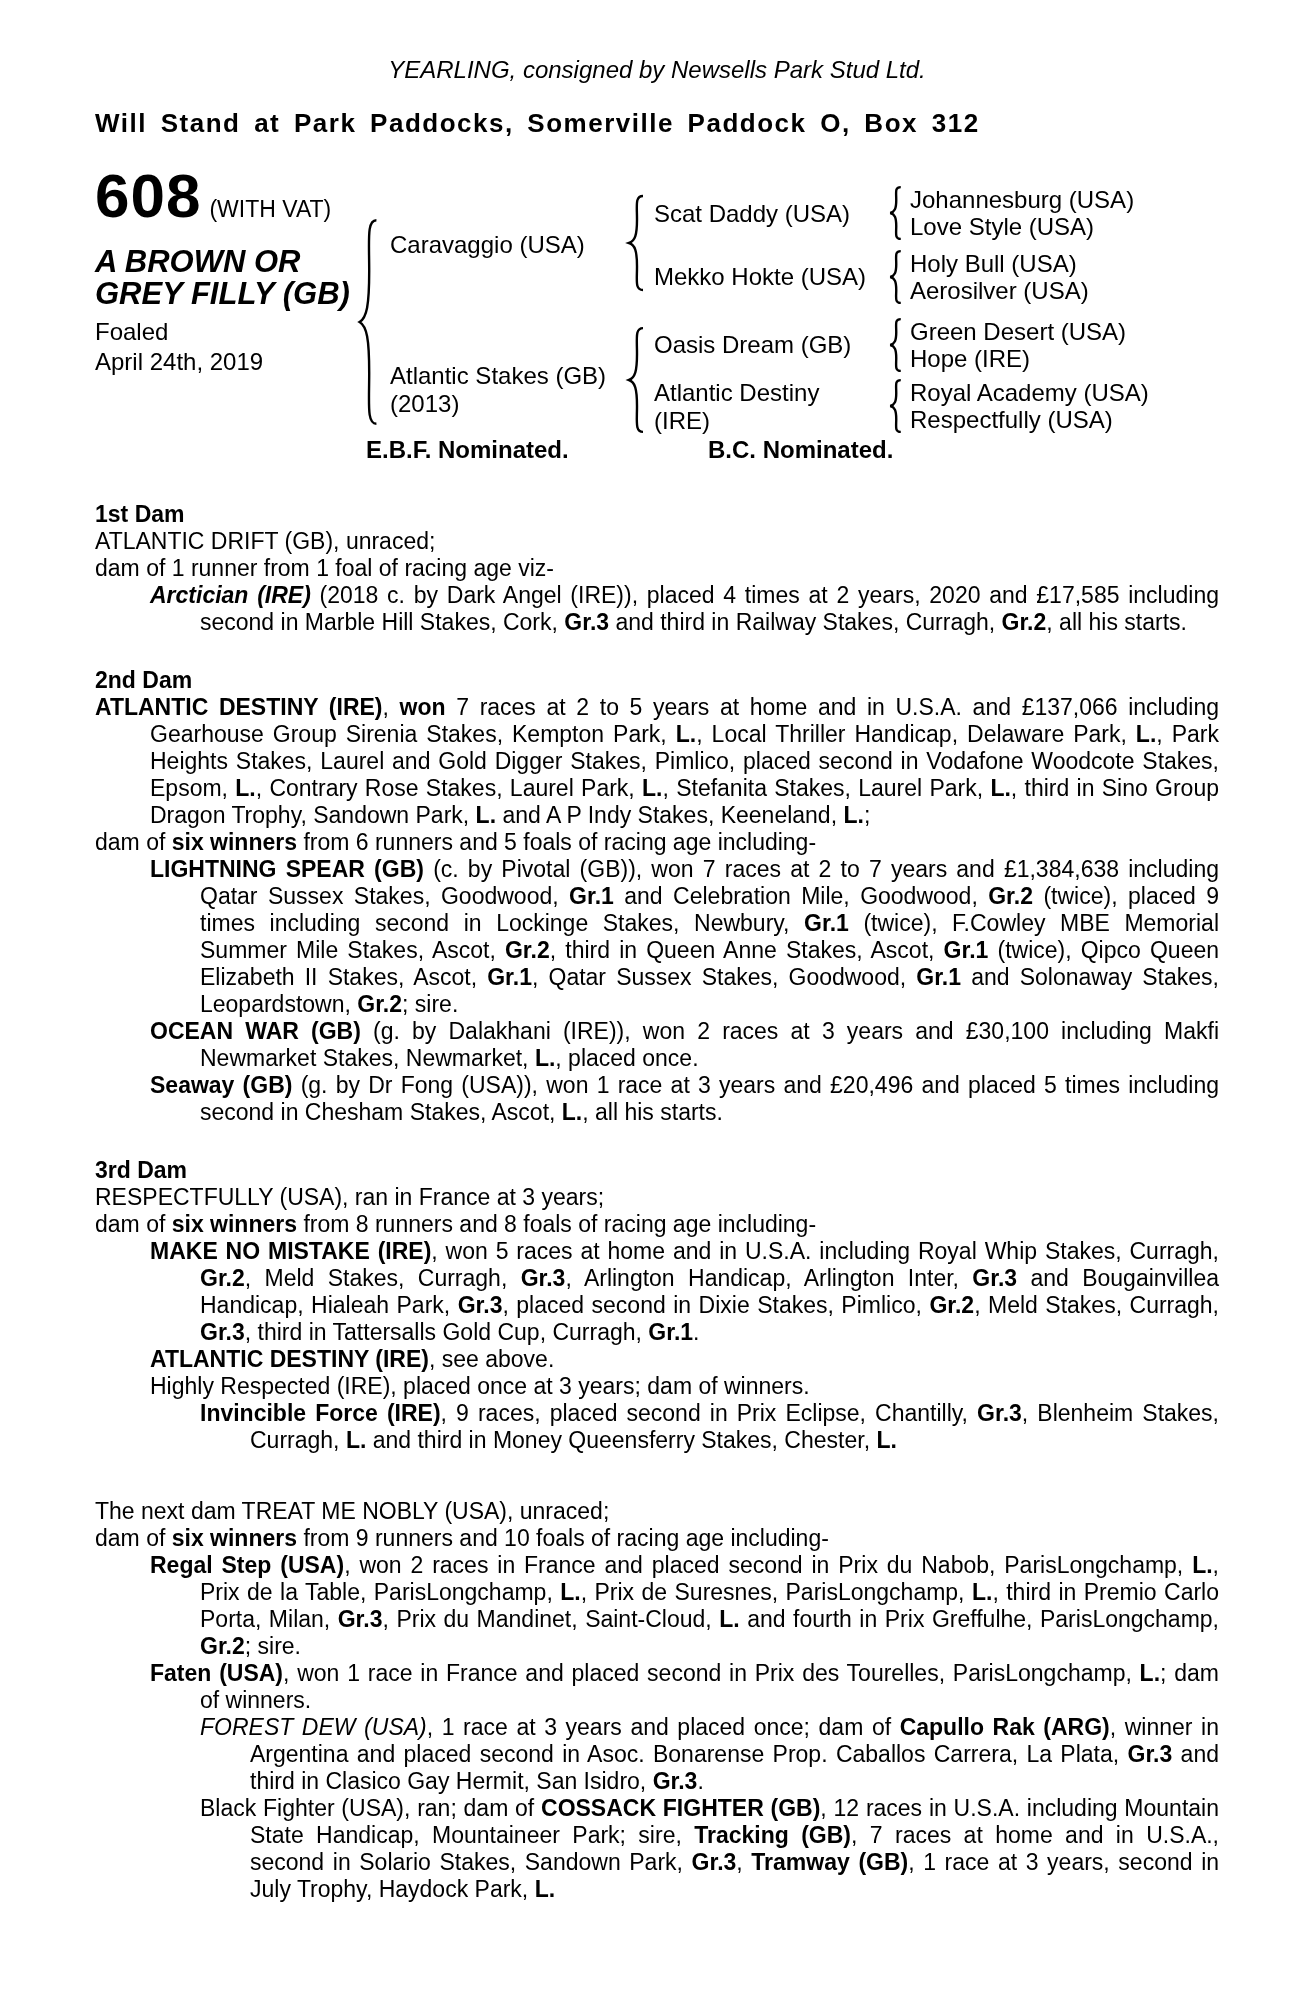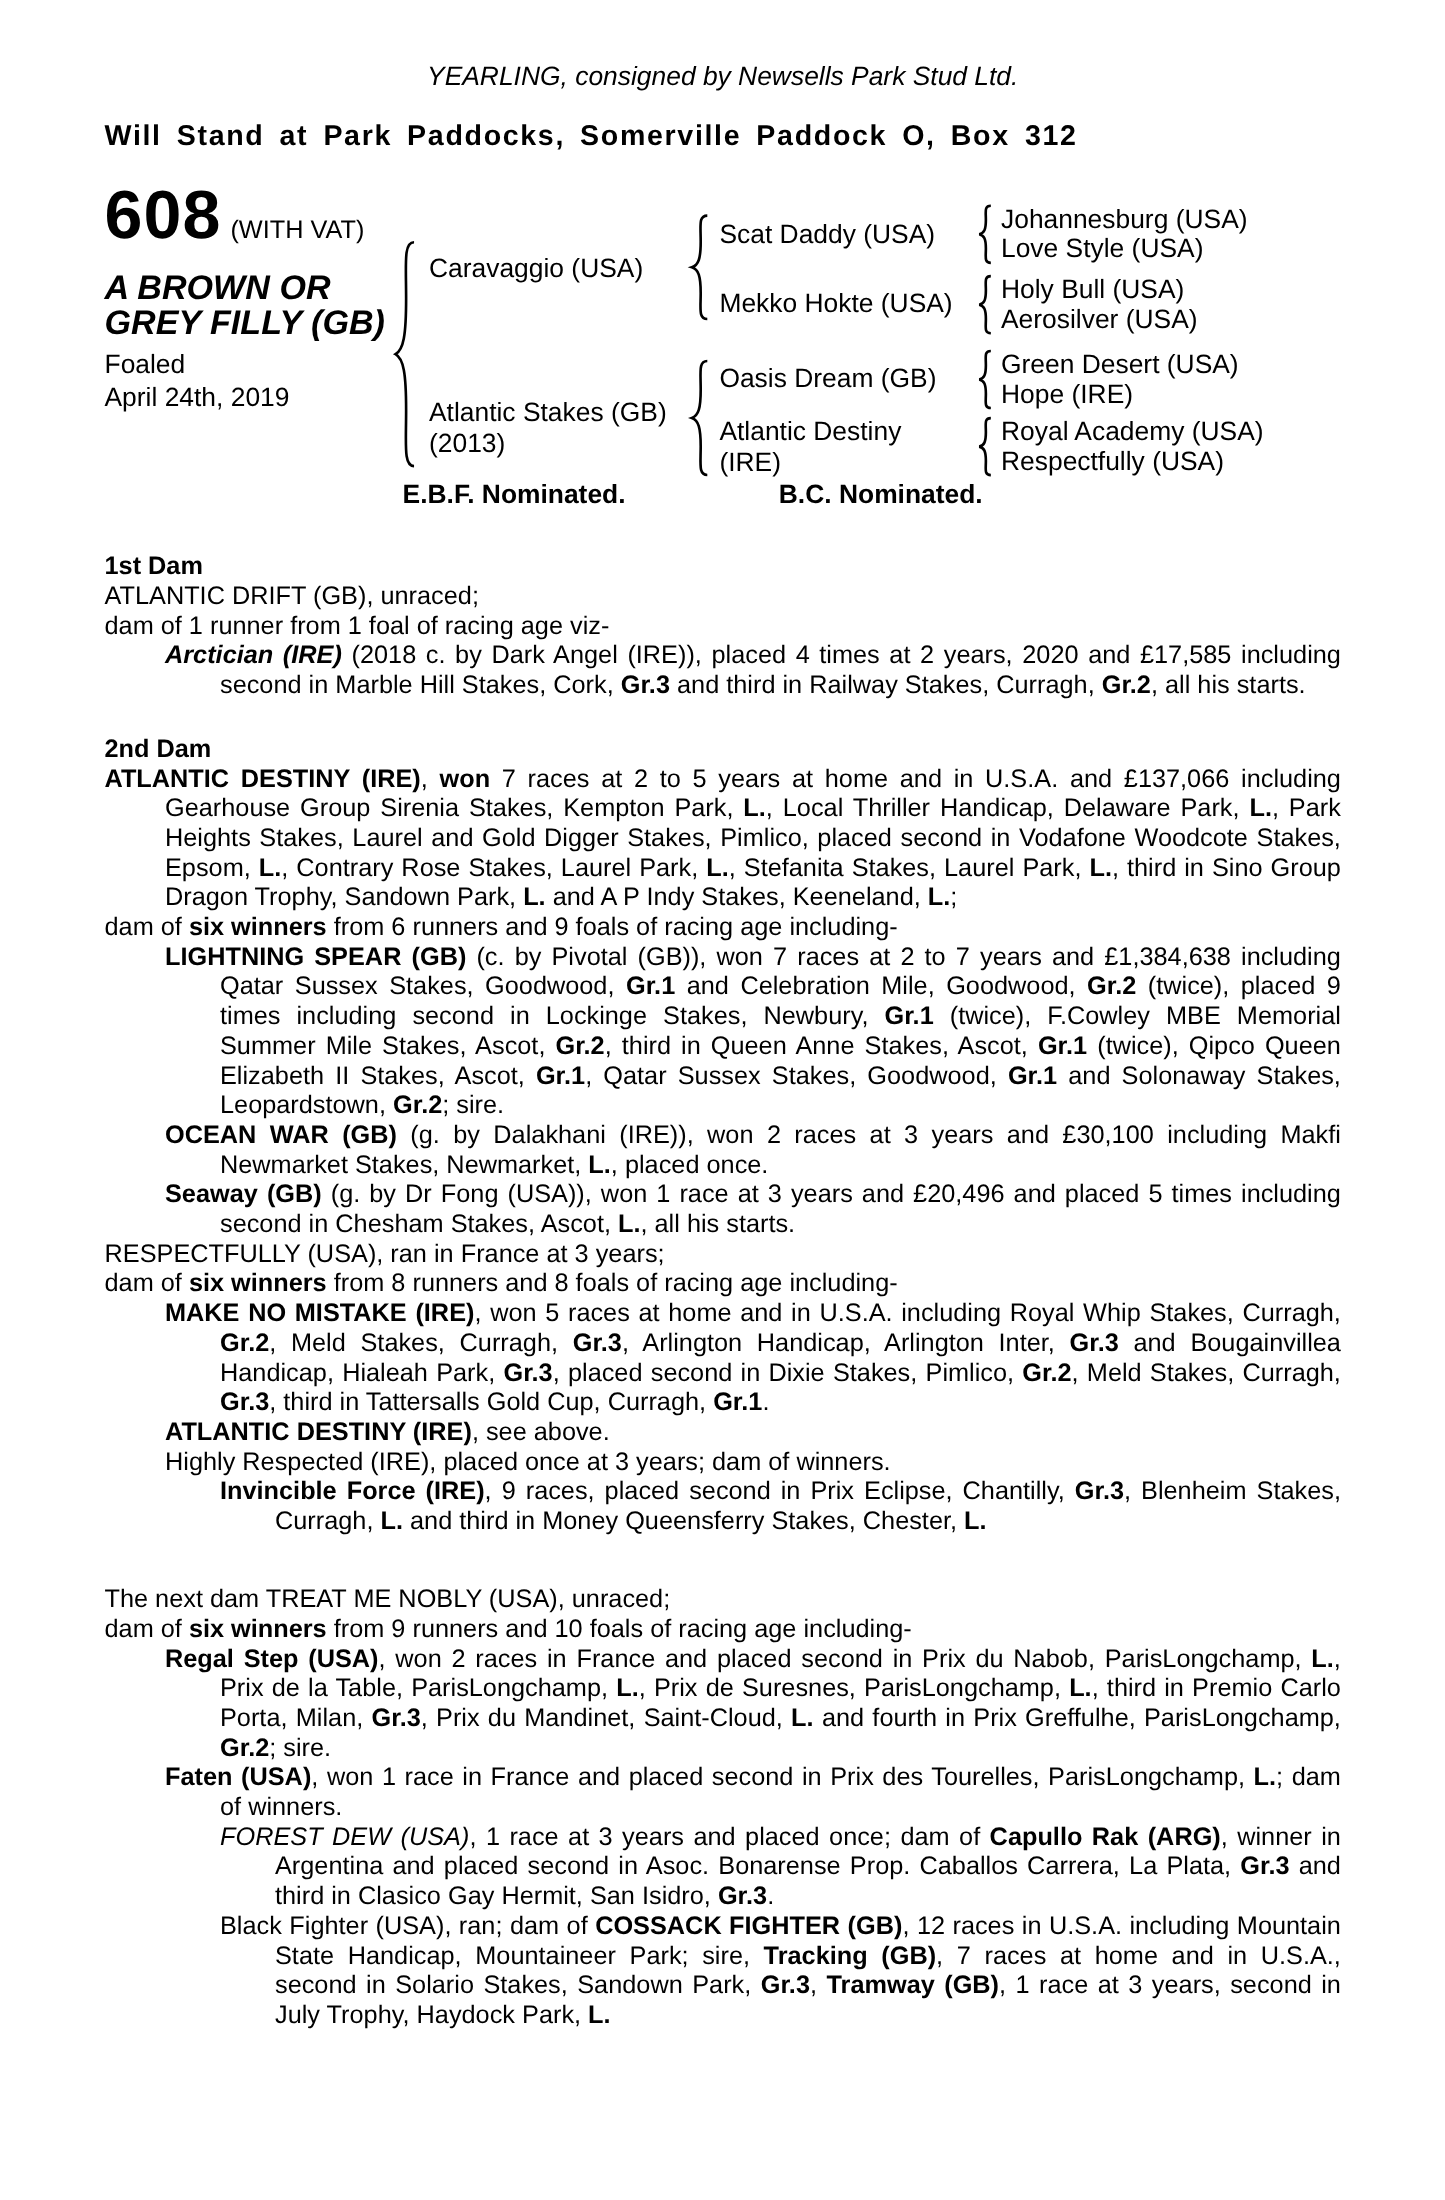--- a/index.html
+++ b/index.html
@@ -157,27 +157,28 @@
   <div>
     <div class="dam-head">1st Dam</div>
     <p class="l0"><span>ATLANTIC DRIFT (GB), unraced;</span></p>
     <p class="l0"><span>dam of 1 runner from 1 foal of racing age viz-</span></p>
     <p class="l1"><span style="font-weight: bold; font-style: italic;">Arctician (IRE)</span><span> (2018 c. by Dark Angel (IRE)), placed 4 times at 2 years, 2020 and £17,585 including second in Marble Hill Stakes, Cork, </span><span style="font-weight: bold;">Gr.3</span><span> and third in Railway Stakes, Curragh, </span><span style="font-weight: bold;">Gr.2</span><span>, all his starts.</span></p>
   </div>
 
   <div>
     <div class="dam-head">2nd Dam</div>
     <p class="l0"><span style="font-weight: bold;">ATLANTIC DESTINY (IRE)</span><span>, </span><span style="font-weight: bold;">won</span><span> 7 races at 2 to 5 years at home and in U.S.A. and £137,066 including Gearhouse Group Sirenia Stakes, Kempton Park, </span><span style="font-weight: bold;">L.</span><span>, Local Thriller Handicap, Delaware Park, </span><span style="font-weight: bold;">L.</span><span>, Park Heights Stakes, Laurel and Gold Digger Stakes, Pimlico, placed second in Vodafone Woodcote Stakes, Epsom, </span><span style="font-weight: bold;">L.</span><span>, Contrary Rose Stakes, Laurel Park, </span><span style="font-weight: bold;">L.</span><span>, Stefanita Stakes, Laurel Park, </span><span style="font-weight: bold;">L.</span><span>, third in Sino Group Dragon Trophy, Sandown Park, </span><span style="font-weight: bold;">L.</span><span> and A P Indy Stakes, Keeneland, </span><span style="font-weight: bold;">L.</span><span>;</span></p>
-    <p class="l0"><span>dam of </span><span style="font-weight: bold;">six winners</span><span> from 6 runners and 9 foals of racing age including-</span></p>
+    <p class="l0"><span>dam of </span><span style="font-weight: bold;">six winners</span><span> from 6 runners and 5 foals of racing age including-</span></p>
     <p class="l1"><span style="font-weight: bold;">LIGHTNING SPEAR (GB)</span><span> (c. by Pivotal (GB)), won 7 races at 2 to 7 years and £1,384,638 including Qatar Sussex Stakes, Goodwood, </span><span style="font-weight: bold;">Gr.1</span><span> and Celebration Mile, Goodwood, </span><span style="font-weight: bold;">Gr.2</span><span> (twice), placed 9 times including second in Lockinge Stakes, Newbury, </span><span style="font-weight: bold;">Gr.1</span><span> (twice), F.Cowley MBE Memorial Summer Mile Stakes, Ascot, </span><span style="font-weight: bold;">Gr.2</span><span>, third in Queen Anne Stakes, Ascot, </span><span style="font-weight: bold;">Gr.1</span><span> (twice), Qipco Queen Elizabeth II Stakes, Ascot, </span><span style="font-weight: bold;">Gr.1</span><span>, Qatar Sussex Stakes, Goodwood, </span><span style="font-weight: bold;">Gr.1</span><span> and Solonaway Stakes, Leopardstown, </span><span style="font-weight: bold;">Gr.2</span><span>; sire.</span></p>
     <p class="l1"><span style="font-weight: bold;">OCEAN WAR (GB)</span><span> (g. by Dalakhani (IRE)), won 2 races at 3 years and £30,100 including Makfi Newmarket Stakes, Newmarket, </span><span style="font-weight: bold;">L.</span><span>, placed once.</span></p>
     <p class="l1"><span style="font-weight: bold;">Seaway (GB)</span><span> (g. by Dr Fong (USA)), won 1 race at 3 years and £20,496 and placed 5 times including second in Chesham Stakes, Ascot, </span><span style="font-weight: bold;">L.</span><span>, all his starts.</span></p>
   </div>
 
   <div>
+    <div class="dam-head">3rd Dam</div>
     <p class="l0"><span>RESPECTFULLY (USA), ran in France at 3 years;</span></p>
     <p class="l0"><span>dam of </span><span style="font-weight: bold;">six winners</span><span> from 8 runners and 8 foals of racing age including-</span></p>
     <p class="l1"><span style="font-weight: bold;">MAKE NO MISTAKE (IRE)</span><span>, won 5 races at home and in U.S.A. including Royal Whip Stakes, Curragh, </span><span style="font-weight: bold;">Gr.2</span><span>, Meld Stakes, Curragh, </span><span style="font-weight: bold;">Gr.3</span><span>, Arlington Handicap, Arlington Inter, </span><span style="font-weight: bold;">Gr.3</span><span> and Bougainvillea Handicap, Hialeah Park, </span><span style="font-weight: bold;">Gr.3</span><span>, placed second in Dixie Stakes, Pimlico, </span><span style="font-weight: bold;">Gr.2</span><span>, Meld Stakes, Curragh, </span><span style="font-weight: bold;">Gr.3</span><span>, third in Tattersalls Gold Cup, Curragh, </span><span style="font-weight: bold;">Gr.1</span><span>.</span></p>
     <p class="l1"><span style="font-weight: bold;">ATLANTIC DESTINY (IRE)</span><span>, see above.</span></p>
     <p class="l1"><span>Highly Respected (IRE), placed once at 3 years; dam of winners.</span></p>
     <p class="l2"><span style="font-weight: bold;">Invincible Force (IRE)</span><span>, 9 races, placed second in Prix Eclipse, Chantilly, </span><span style="font-weight: bold;">Gr.3</span><span>, Blenheim Stakes, Curragh, </span><span style="font-weight: bold;">L.</span><span> and third in Money Queensferry Stakes, Chester, </span><span style="font-weight: bold;">L.</span></p>
   </div>
 
   <div class="next-dam-block">
     <p class="l0"><span>The next dam TREAT ME NOBLY (USA), unraced;</span></p>

